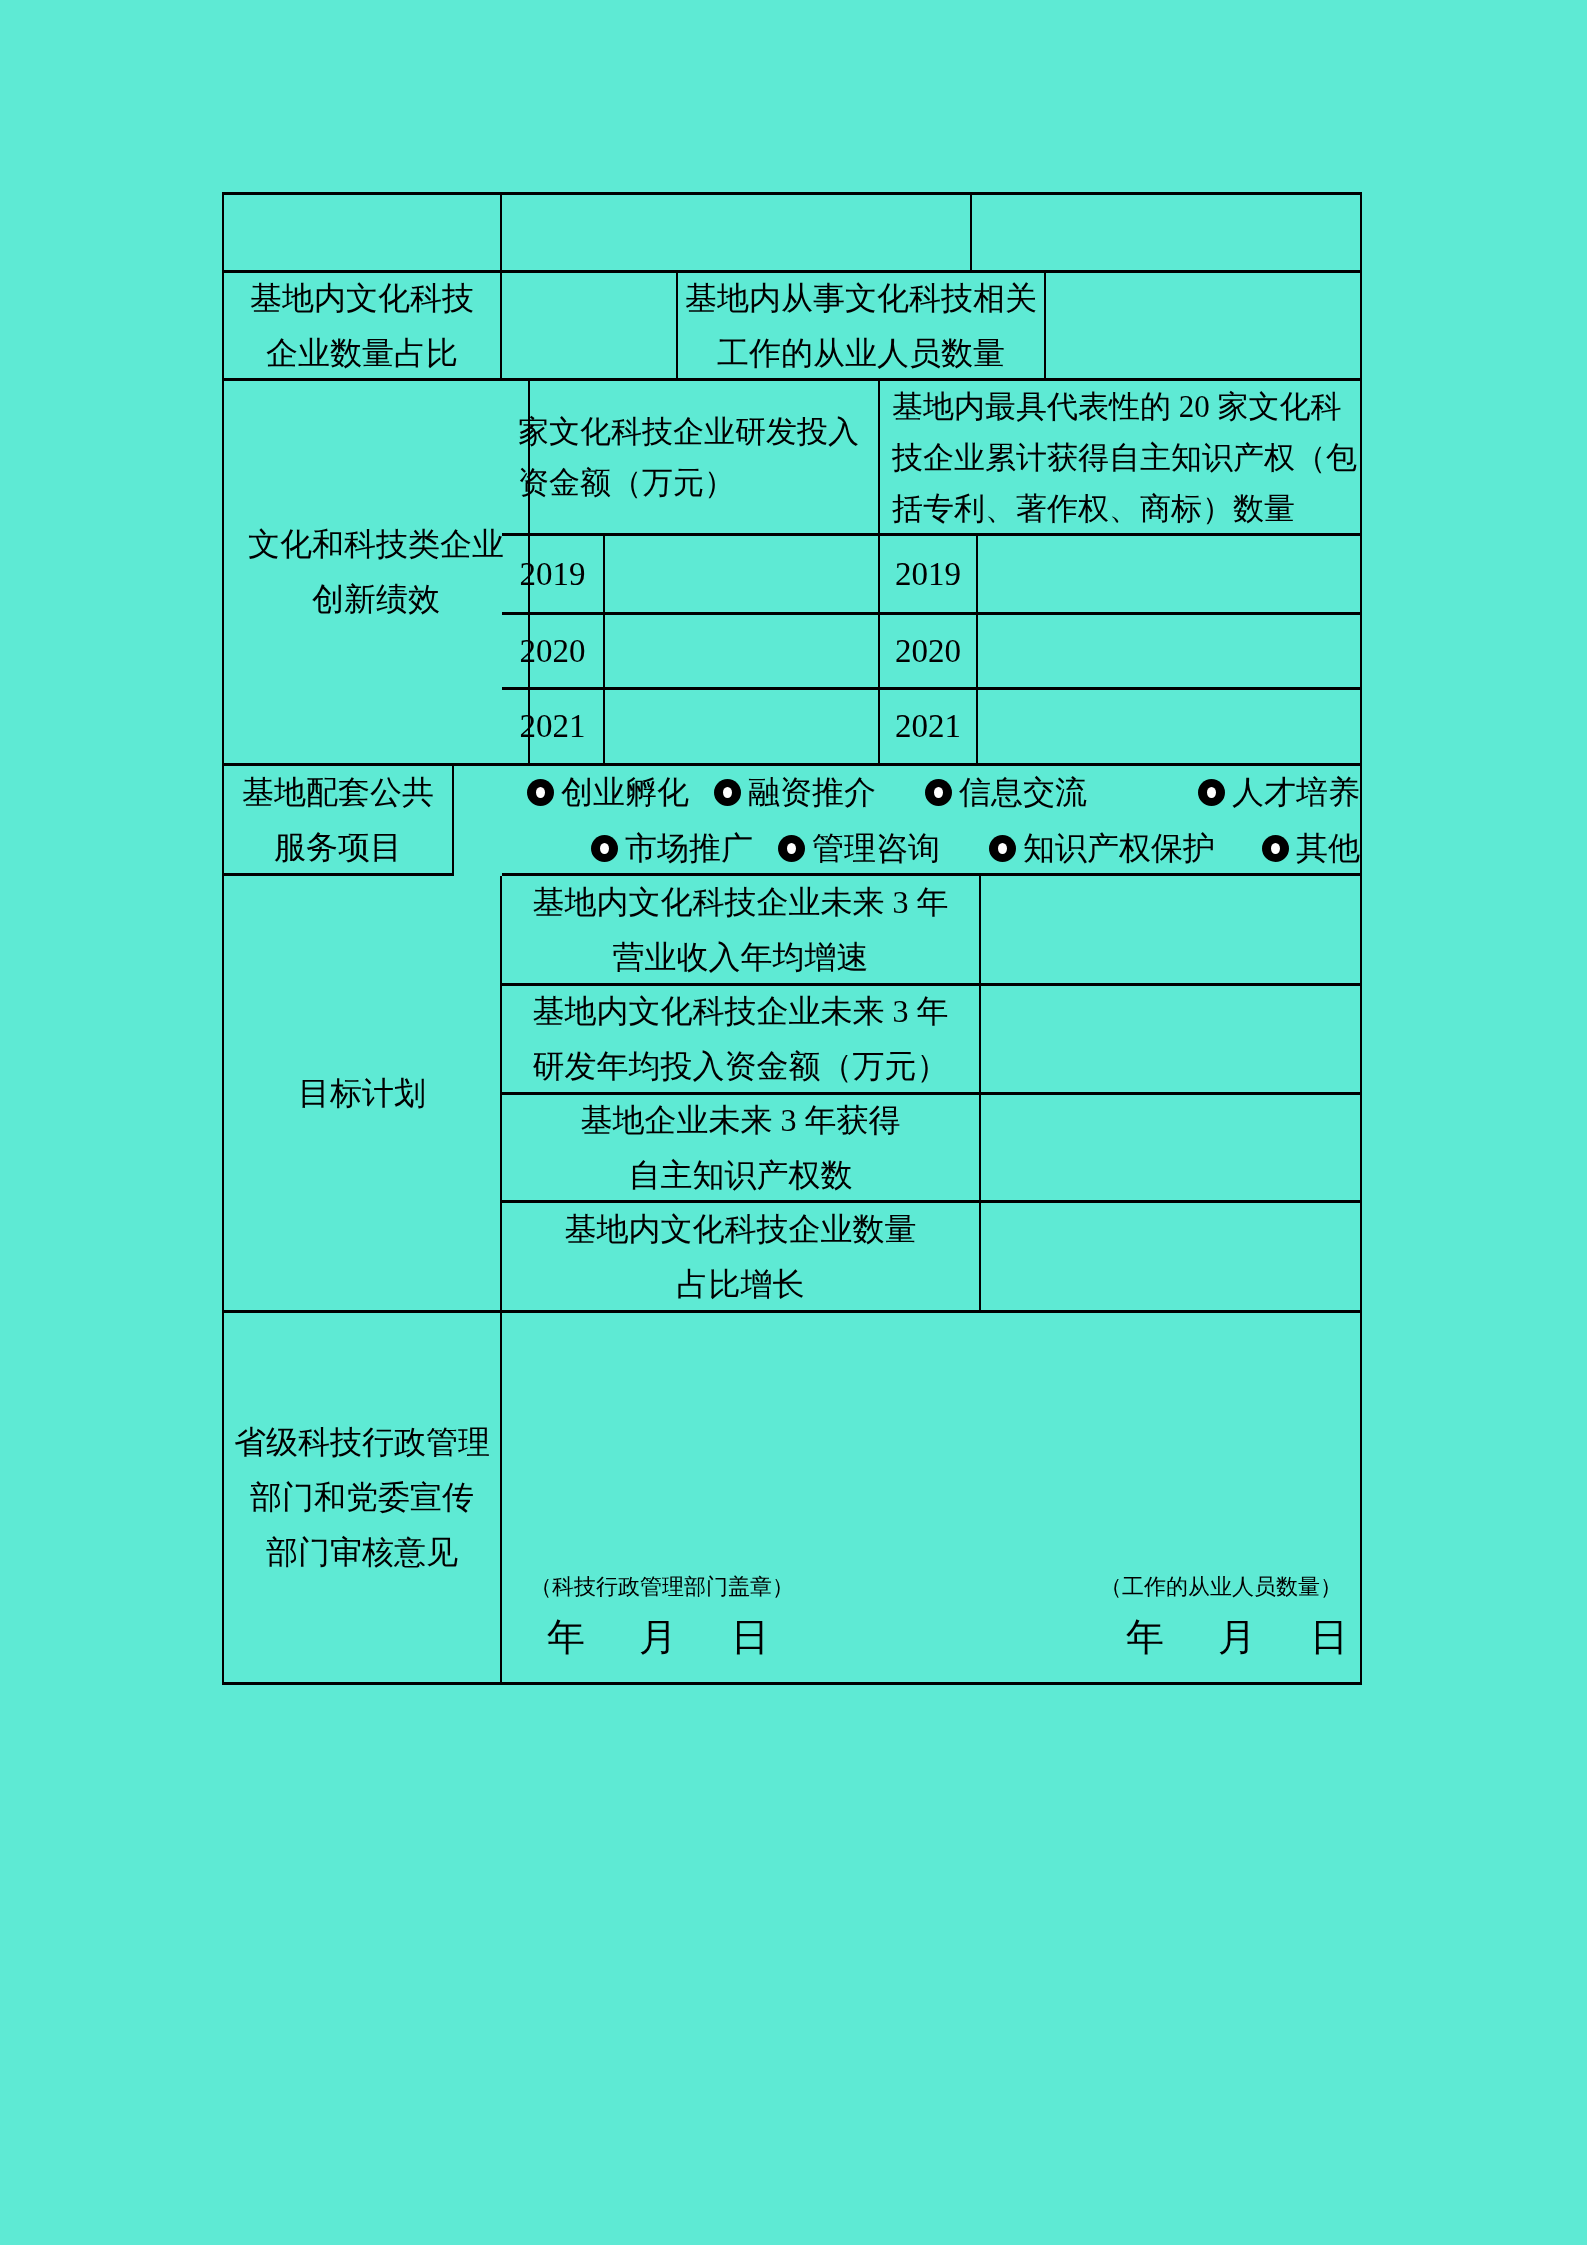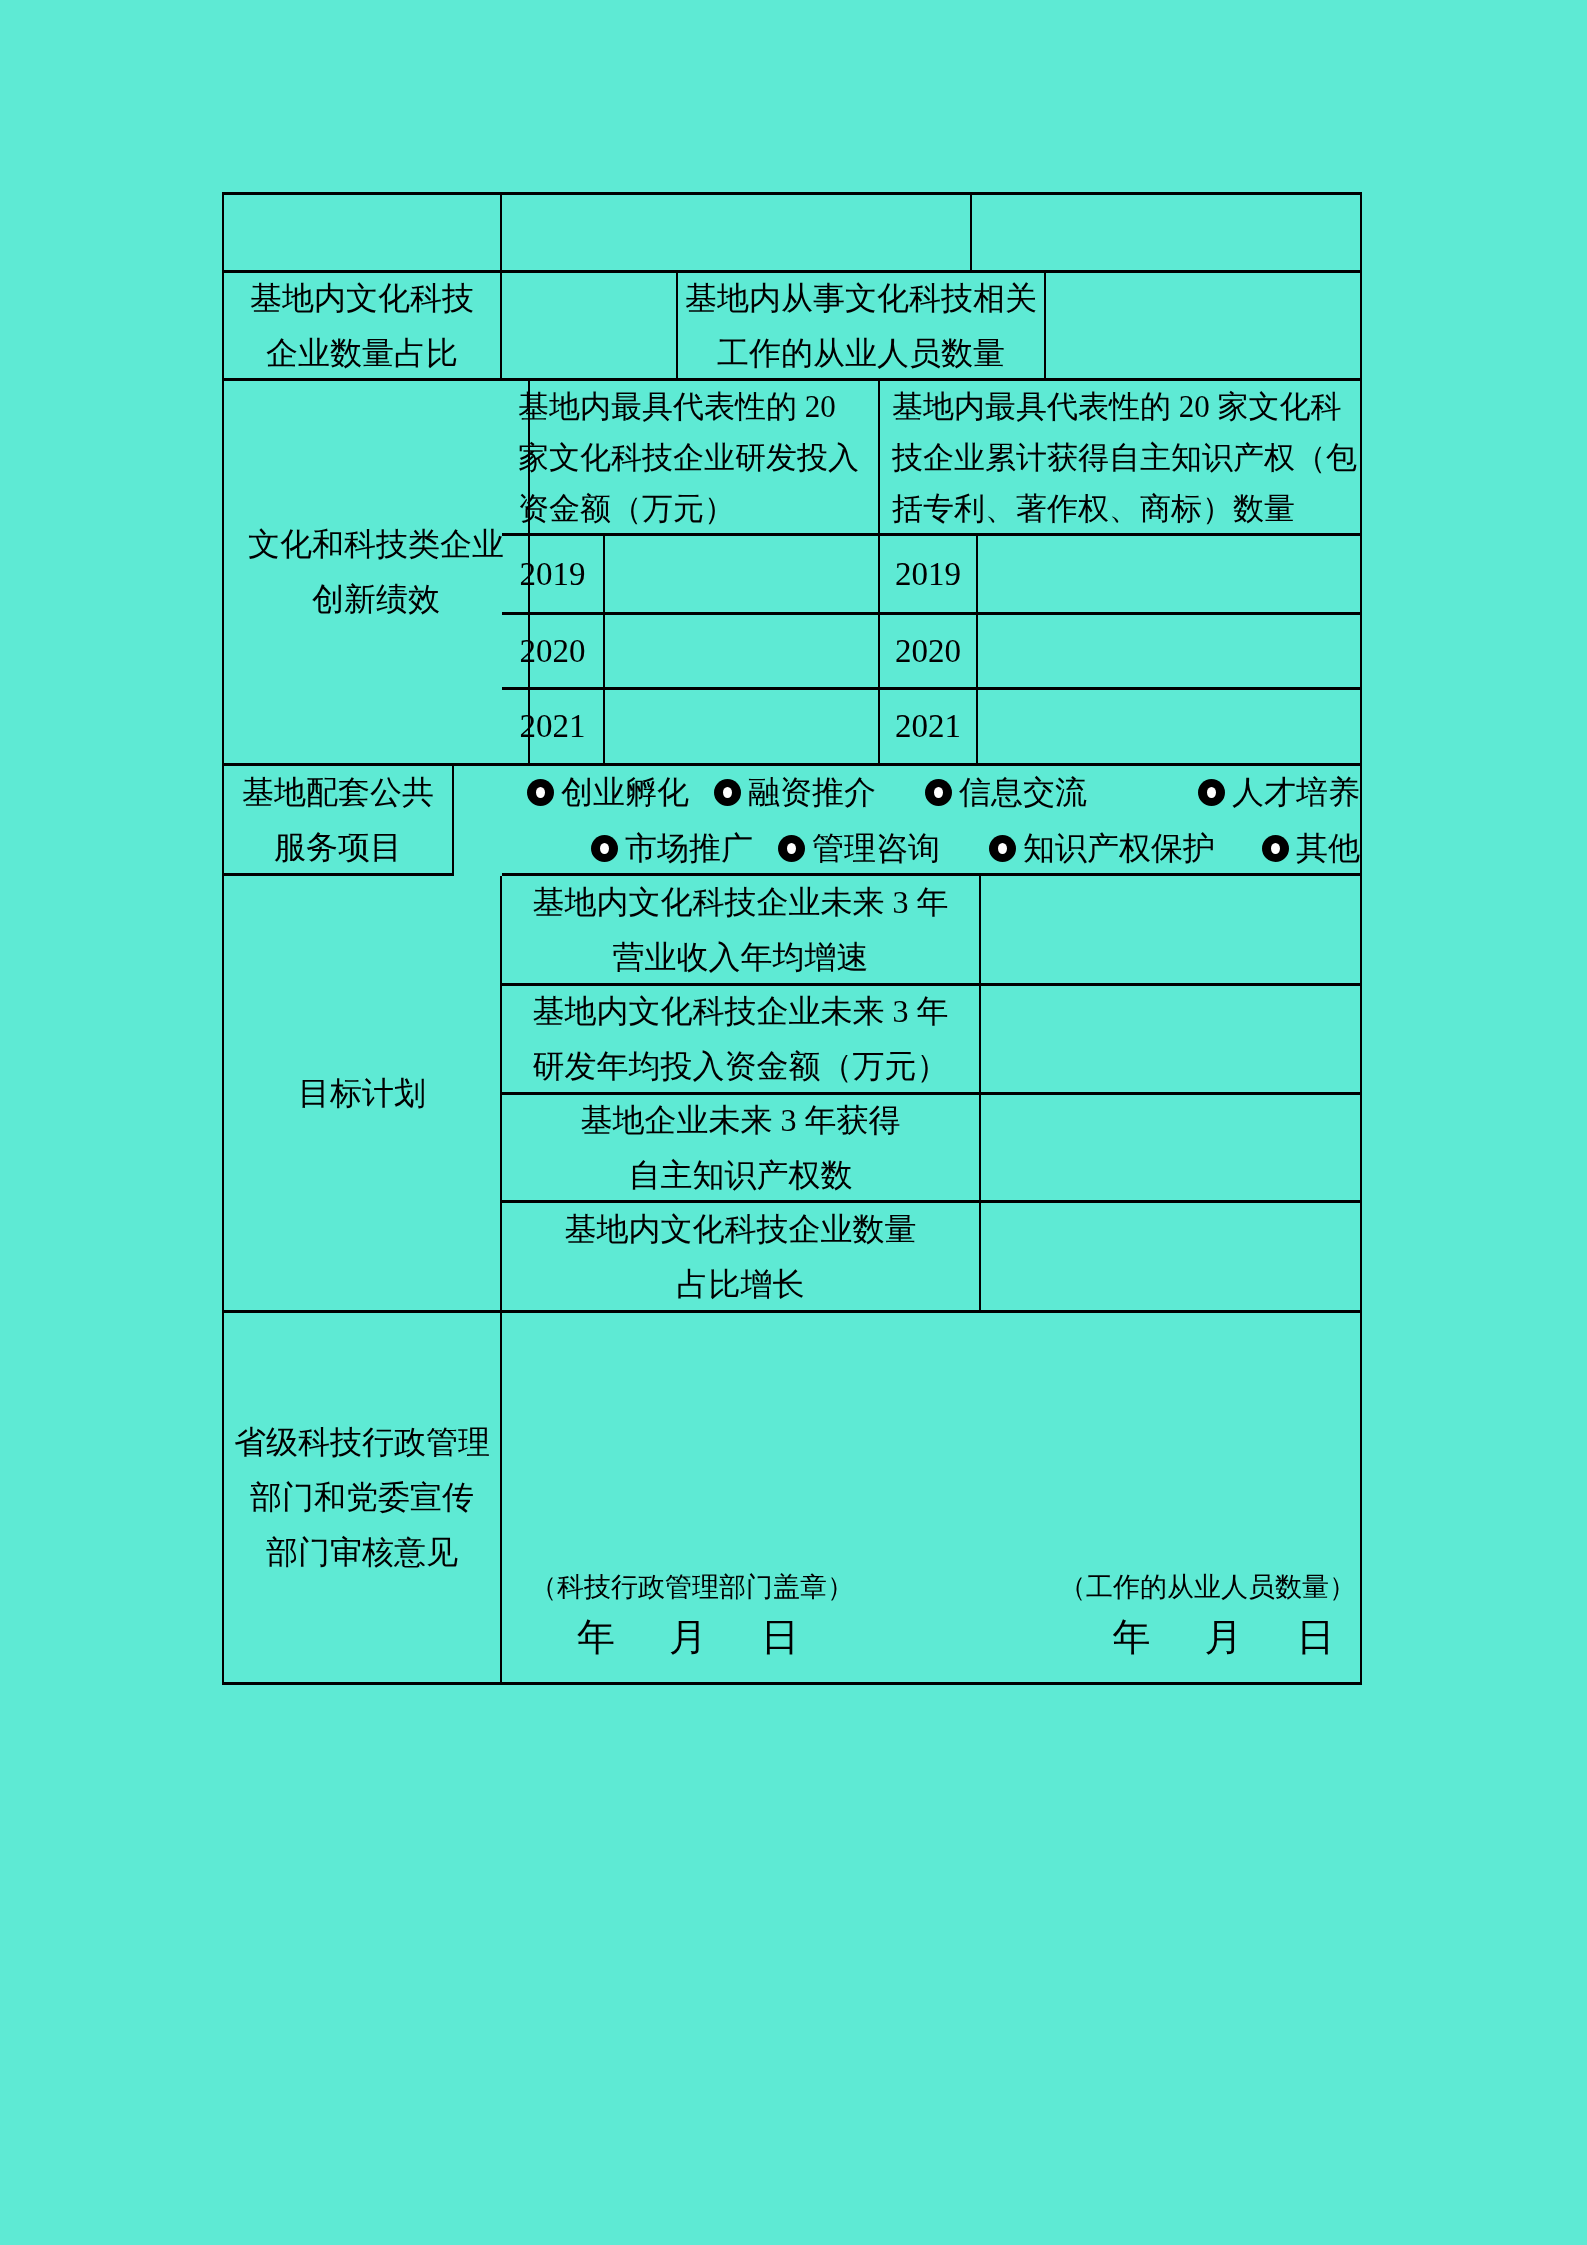--- a/index.html
+++ b/index.html
@@ -75,21 +75,21 @@
   .review {
     justify-content: flex-end;
     align-items: stretch;
   }
   .stamps {
     display: flex;
     justify-content: space-between;
     padding: 0 4px 20px 28px;
   }
   .stamp-block { text-align: center; line-height: 50px; }
-  .stamp-line { white-space: nowrap; font-size: 27px; }
+  .stamp-line { white-space: nowrap; font-size: 22px; }
   .date-line { white-space: nowrap; font-size: 38px; letter-spacing: 8px; }
   .date-right { padding-left: 40px; }
 </style>
 </head>
 <body>
 
 <div class="page">
   <div class="form-table">
 
     <div class="c" style="left:0; top:0; width:278px; height:78px;"></div>
@@ -106,21 +106,20 @@
       <div class="ln">工作的从业人员数量</div>
     </div>
     <div class="c noR" style="left:822px; top:78px; width:314px; height:108px;"></div>
 
     <div class="c" style="left:0; top:186px; width:306px; height:385px;">
       <div class="ln">文化和科技类企业</div>
       <div class="ln">创新绩效</div>
     </div>
 
     <div class="c hdr" style="left:278px; top:186px; width:378px; height:155px;">
-      <div class="ln">基地内最具代表性的 20</div>
       <div class="ln">家文化科技企业研发投入</div>
       <div class="ln">资金额（万元）</div>
     </div>
     <div class="c hdr hdr2 noR" style="left:656px; top:186px; width:480px; height:155px;">
       <div class="ln">基地内最具代表性的 20 家文化科</div>
       <div class="ln">技企业累计获得自主知识产权（包</div>
       <div class="ln">括专利、著作权、商标）数量</div>
     </div>
 
     <div class="c yr" style="left:278px; top:341px; width:103px; height:79px;">

